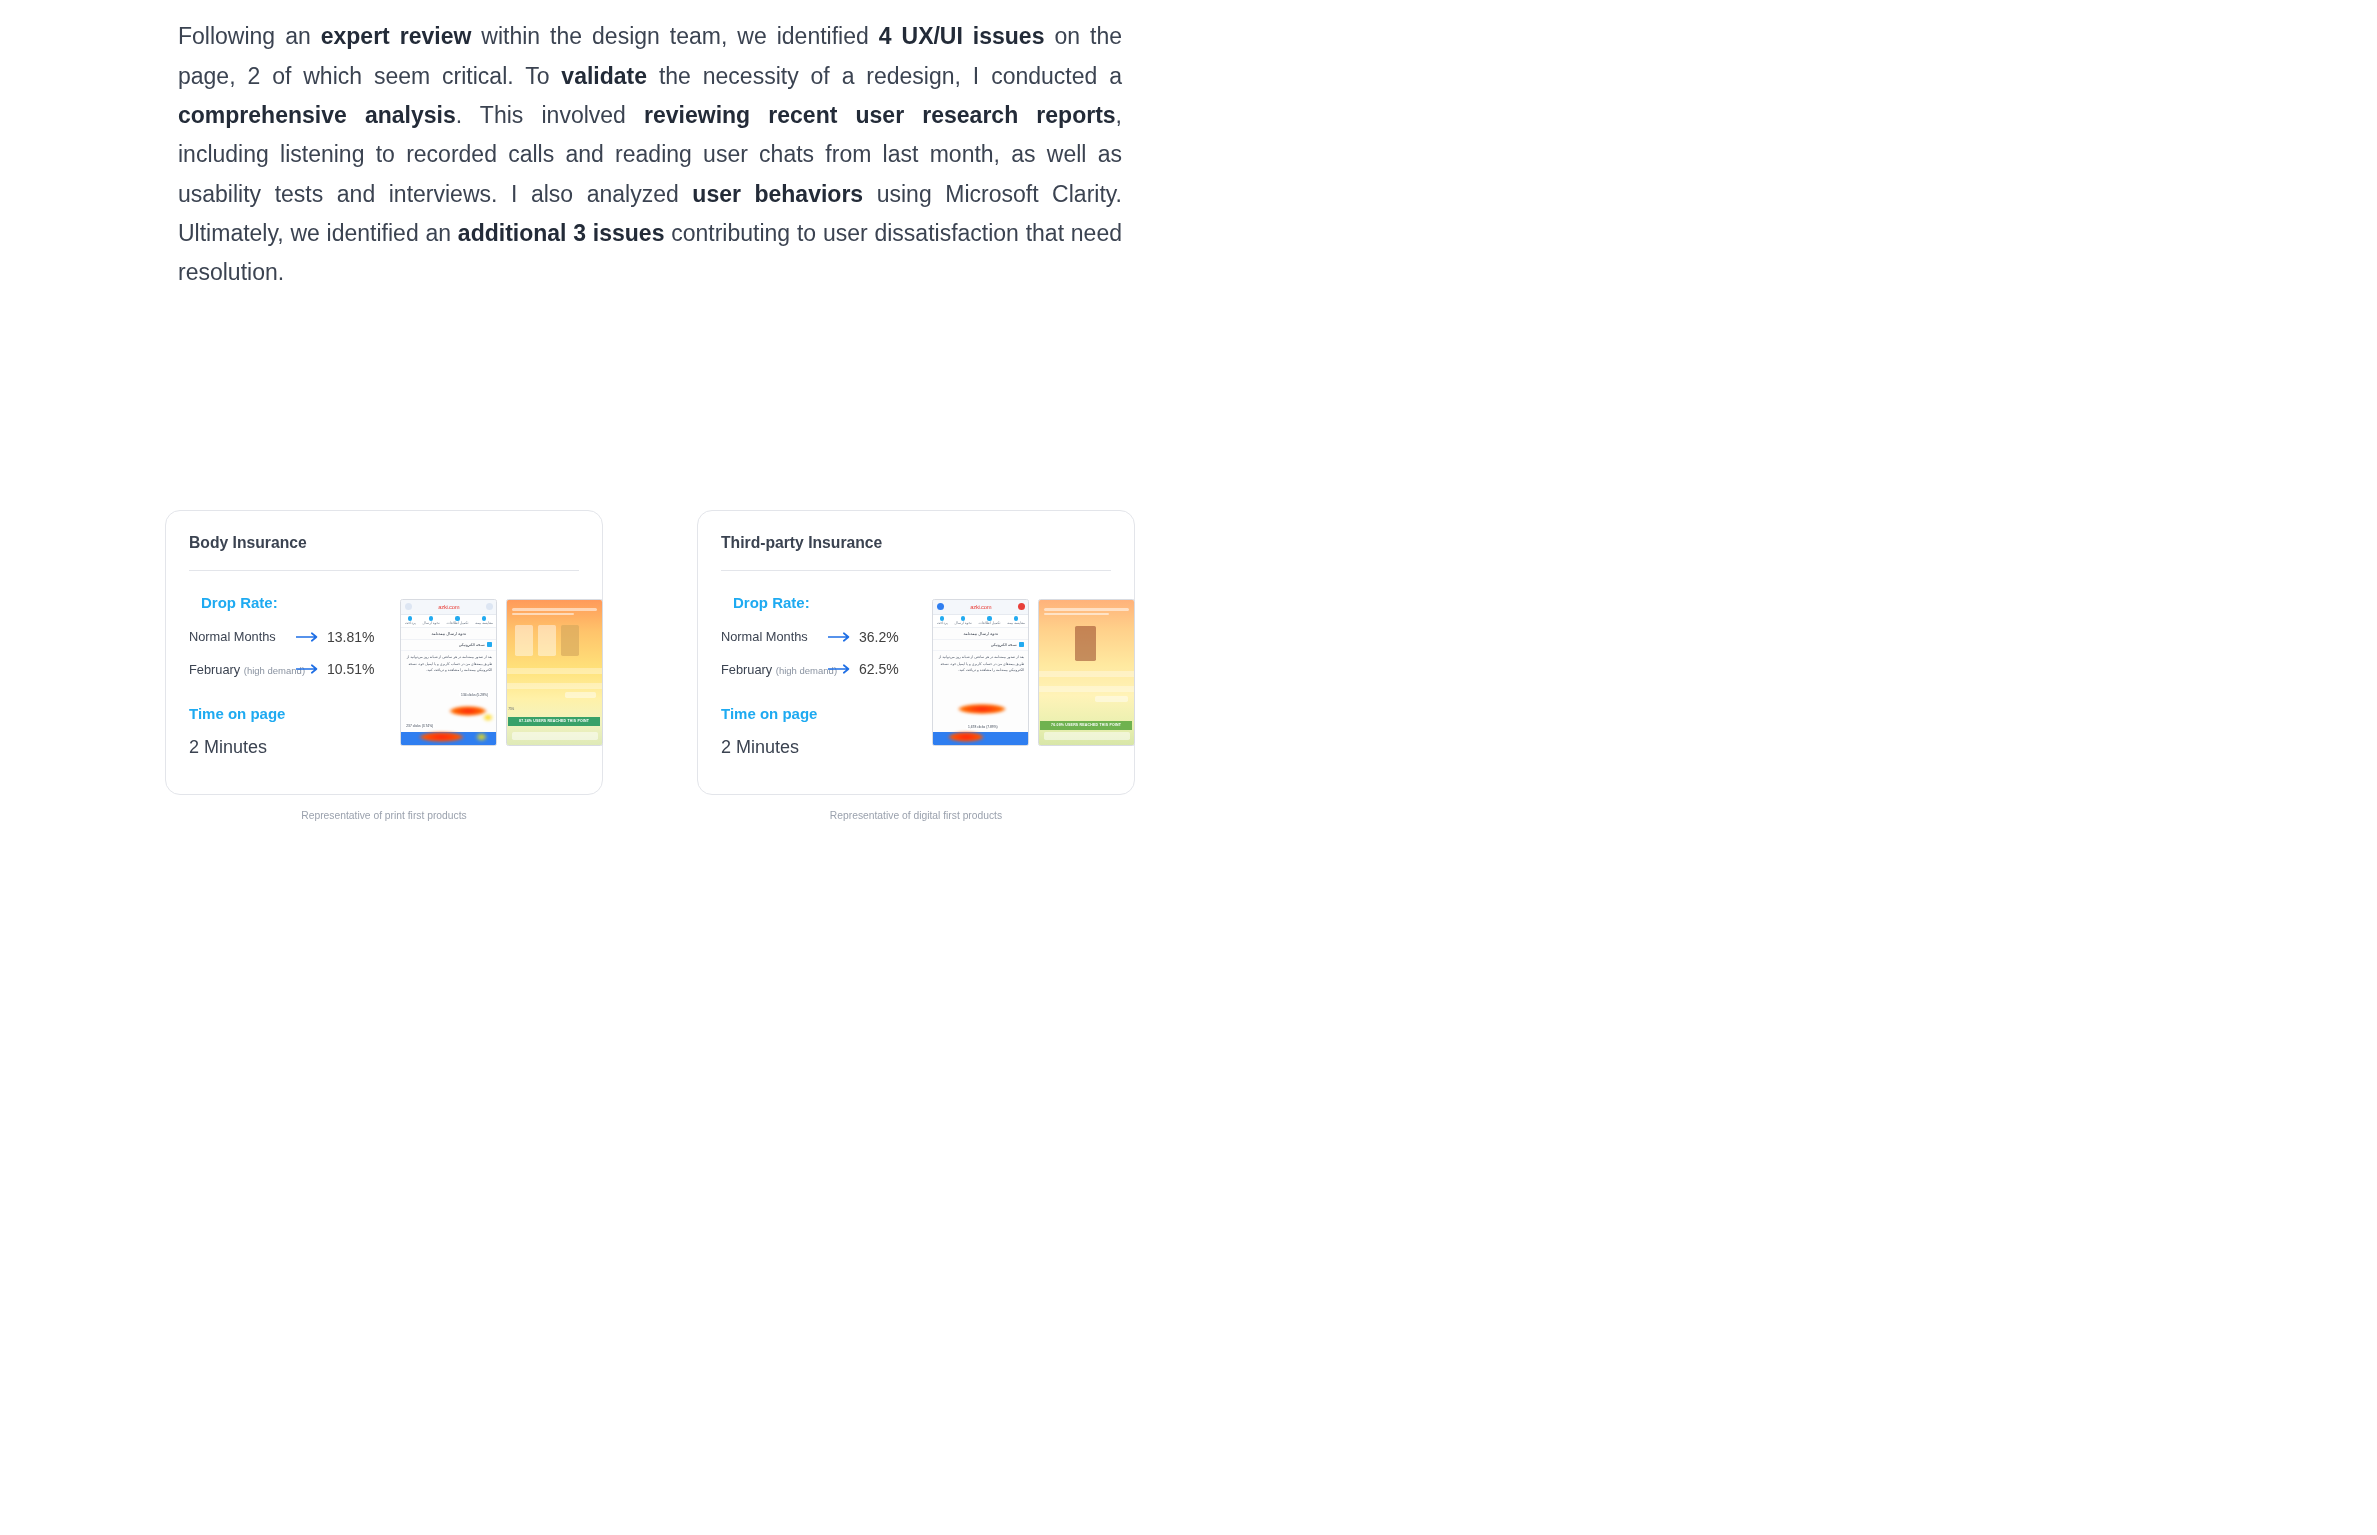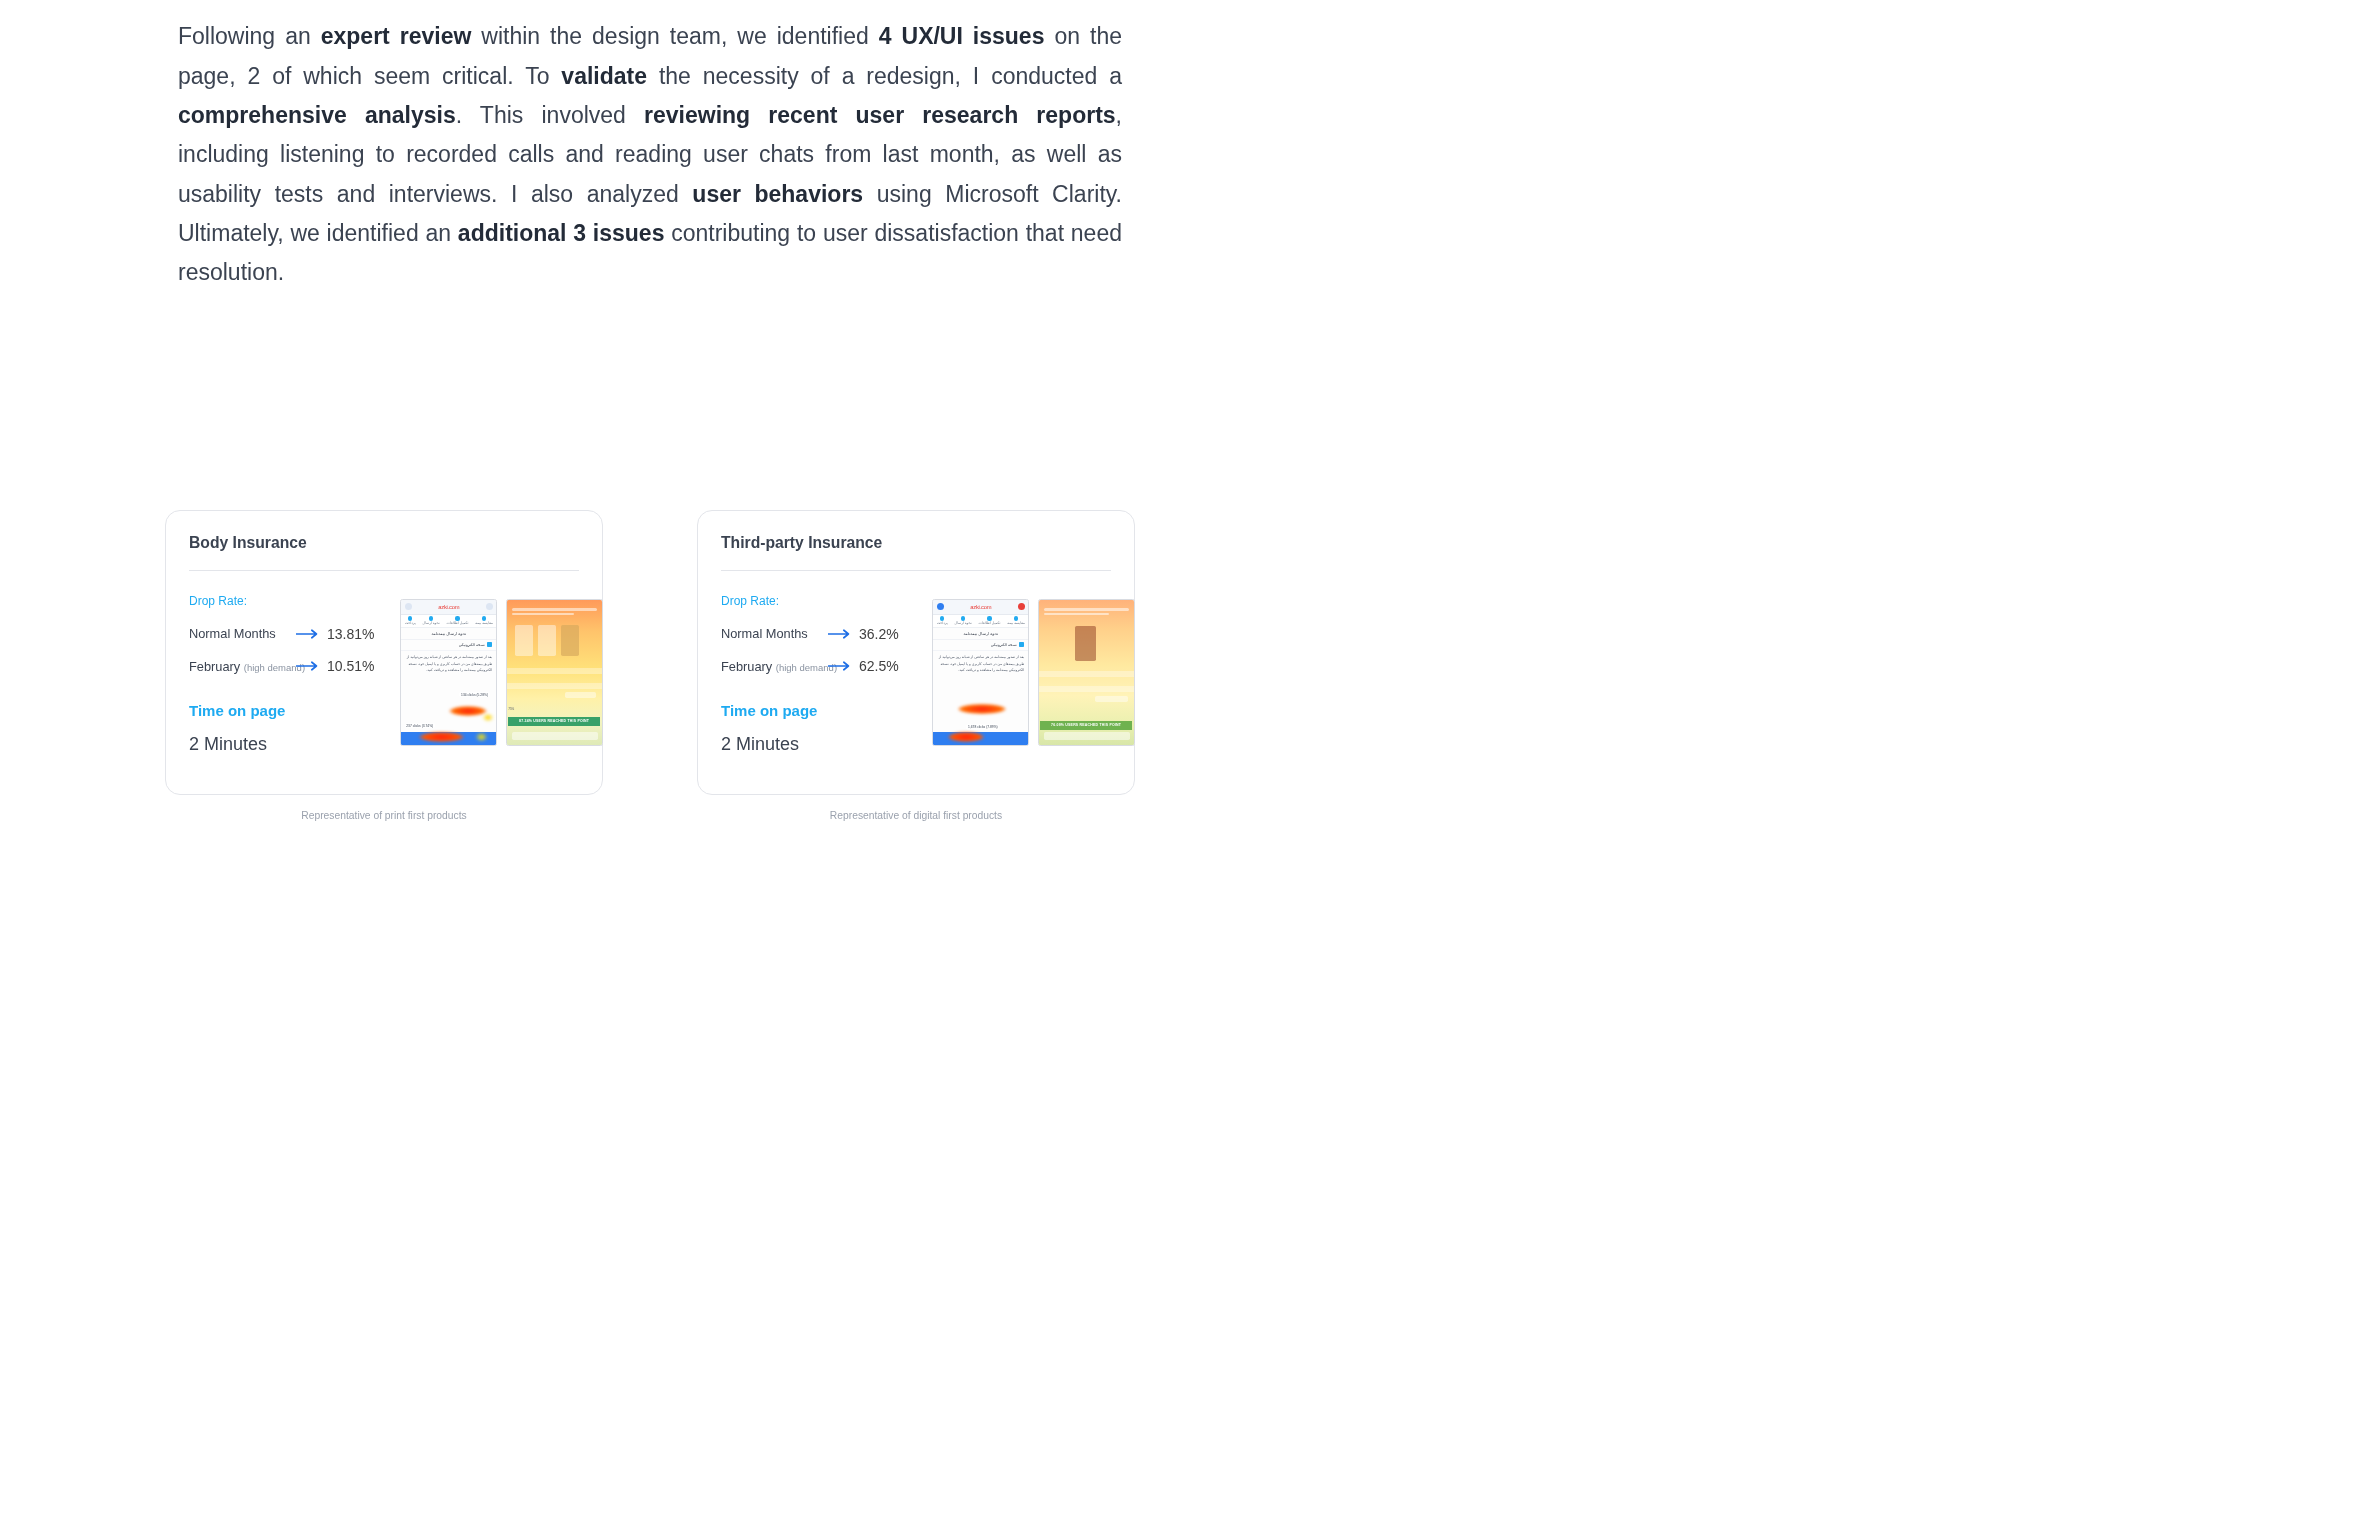--- a/index.html
+++ b/index.html
@@ -93,23 +93,23 @@
     background: #e3e5ea;
     margin: 0 0 23px 0;
   }
   .card-body {
     display: flex;
     gap: 8.3px;
   }
   .metrics { width: 203px; flex: none; }
   .metric-label {
     color: #1eaaf1;
-    font-size: 12px;
-    font-weight: normal;
-    margin: 0 0 18px 0;
+    font-size: 15px;
+    font-weight: bold;
+    margin: 0 0 18px 12px;
   }
   .metric-row {
     display: flex;
     align-items: center;
     margin-bottom: 16.5px;
     font-size: 12.8px;
     color: #3b4351;
   }
   .metric-row .name {
     width: 107px;

